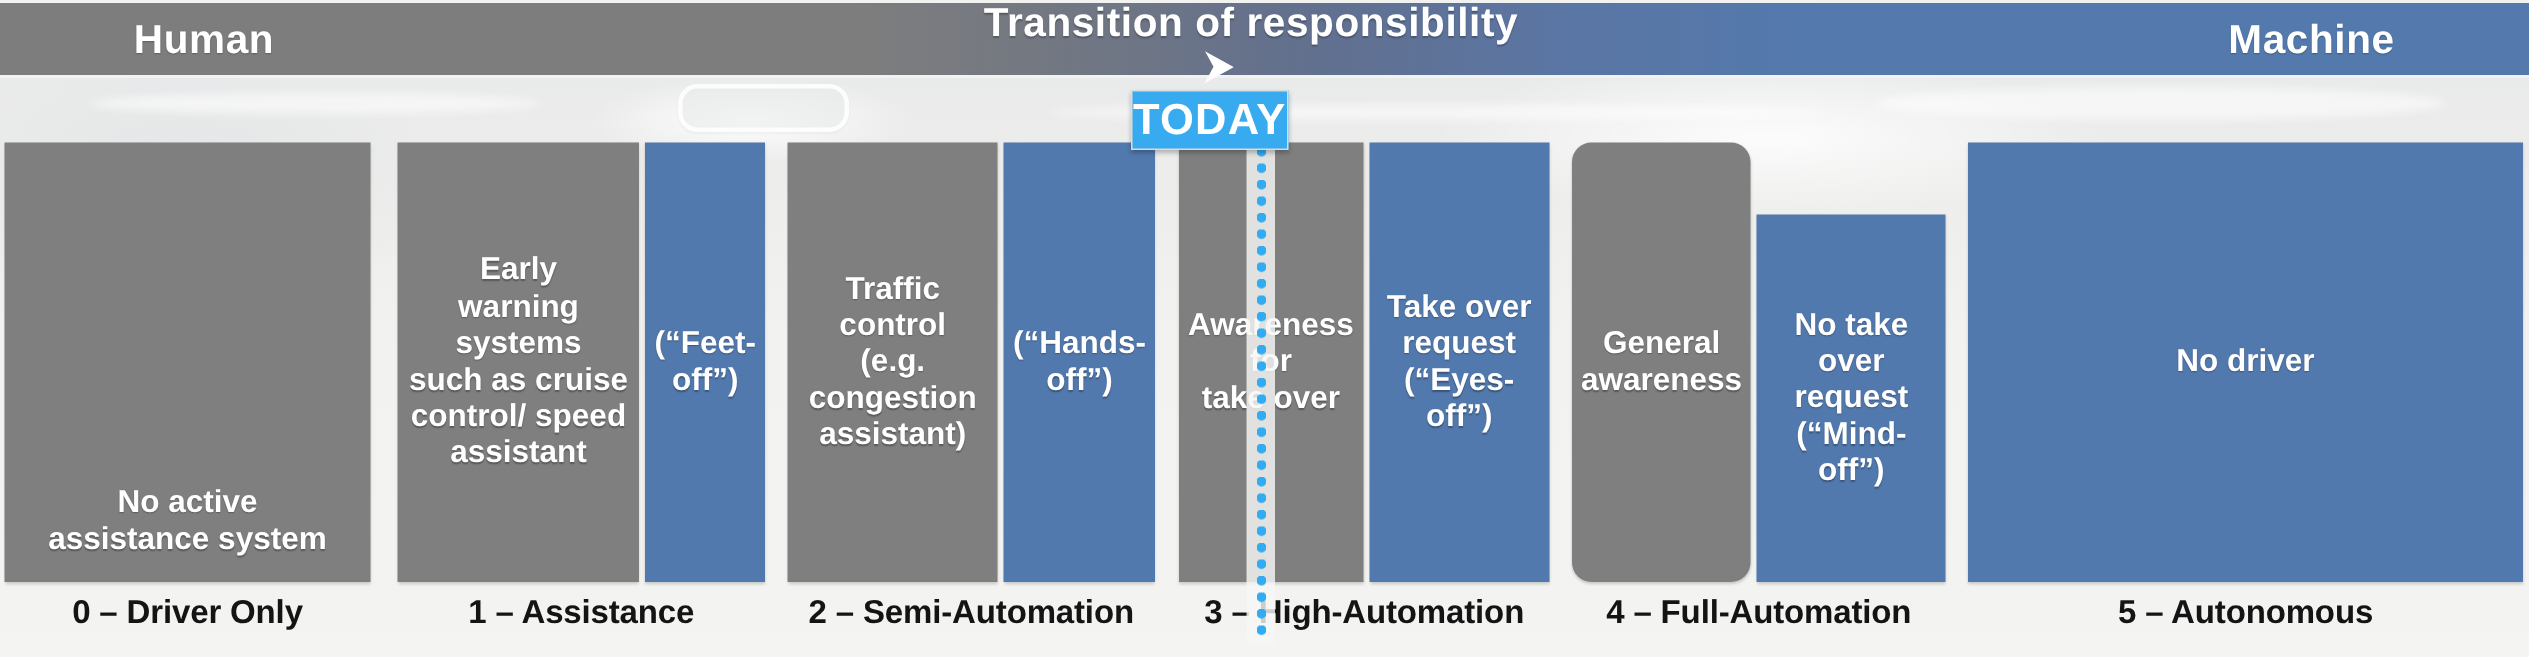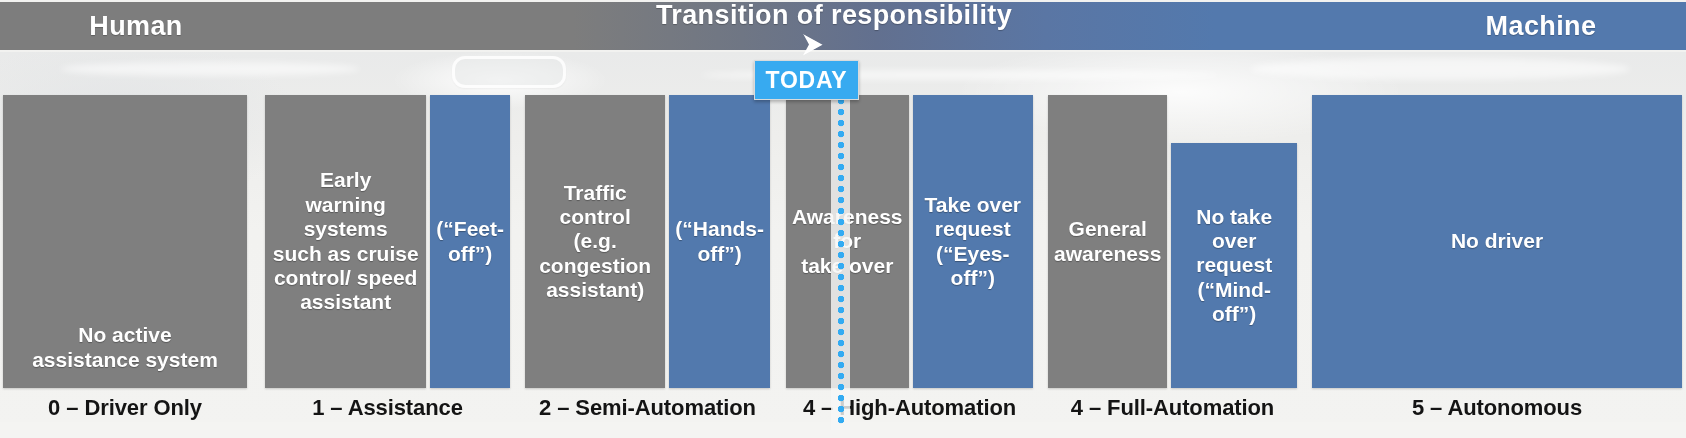--- a/index.html
+++ b/index.html
@@ -180,21 +180,21 @@
     left: 754px;
     top: 60px;
     width: 103px;
     height: 38px;
     background: #37aaf0;
     border: 1px solid #d9dbdc;
     display: flex;
     align-items: center;
     justify-content: center;
     color: #ffffff;
-    font-size: 23px;
+    font-size: 29px;
     font-weight: bold;
     letter-spacing: 0.8px;
     box-shadow: 0 2px 3px rgba(0,0,0,0.25);
     z-index: 6;
   }
   .today-line {
     position: absolute;
     left: 831px;
     top: 96px;
     width: 19px;
@@ -272,25 +272,25 @@
           <div class="cell gray" style="flex: 182 1 0px;">Traffic control<br>(e.g. congestion<br>assistant)</div>
           <div class="cell blue" style="flex: 107 1 0px;">(“Hands-off”)</div>
         </div>
         <div class="col-label">2 – Semi-Automation</div>
       </div>
       <div class="column" style="left: 786px; width: 247px;">
         <div class="stack">
           <div class="cell gray" style="flex: 78 1 0px;">Awareness for<br>take over</div>
           <div class="cell blue" style="flex: 211 1 0px;">Take over request<br>(“Eyes-off”)</div>
         </div>
-        <div class="col-label">4 – High-Automation</div>
+        <div class="col-label">3 – High-Automation</div>
       </div>
       <div class="column" style="left: 1048px; width: 249px;">
         <div class="stack">
-          <div class="cell gray" style="flex: 45 1 0px;">General awareness</div>
+          <div class="cell gray" style="flex: 45 1 0px; border-radius: 13px;">General awareness</div>
           <div class="cell blue" style="flex: 244 1 0px; margin-top: 48px;">No take over request<br>(“Mind-off”)</div>
         </div>
         <div class="col-label">4 – Full-Automation</div>
       </div>
       <div class="column" style="left: 1312px; width: 370px;">
         <div class="stack">
           <div class="cell blue" style="flex: 1 1 0px;">No driver</div>
         </div>
         <div class="col-label">5 – Autonomous</div>
       </div>

